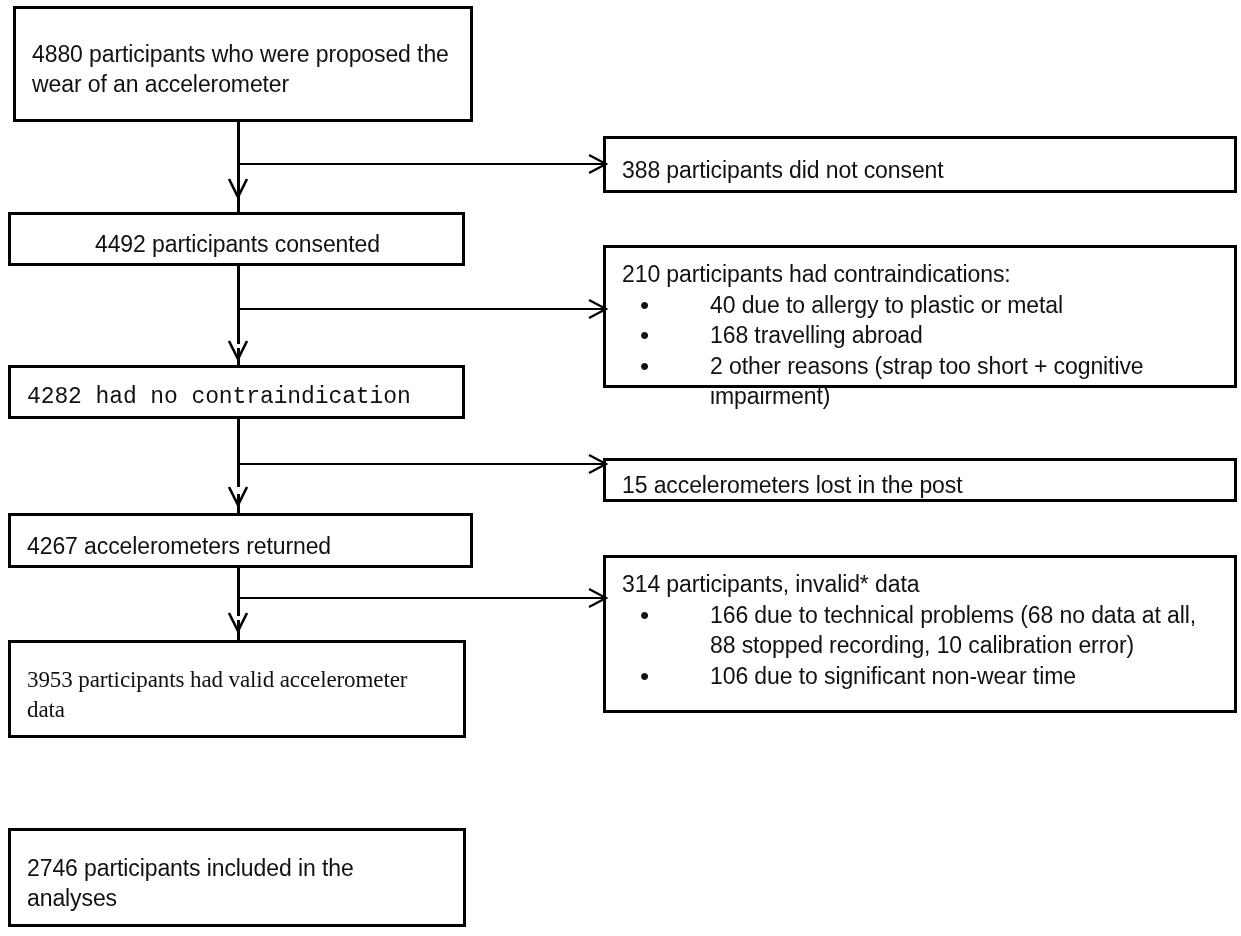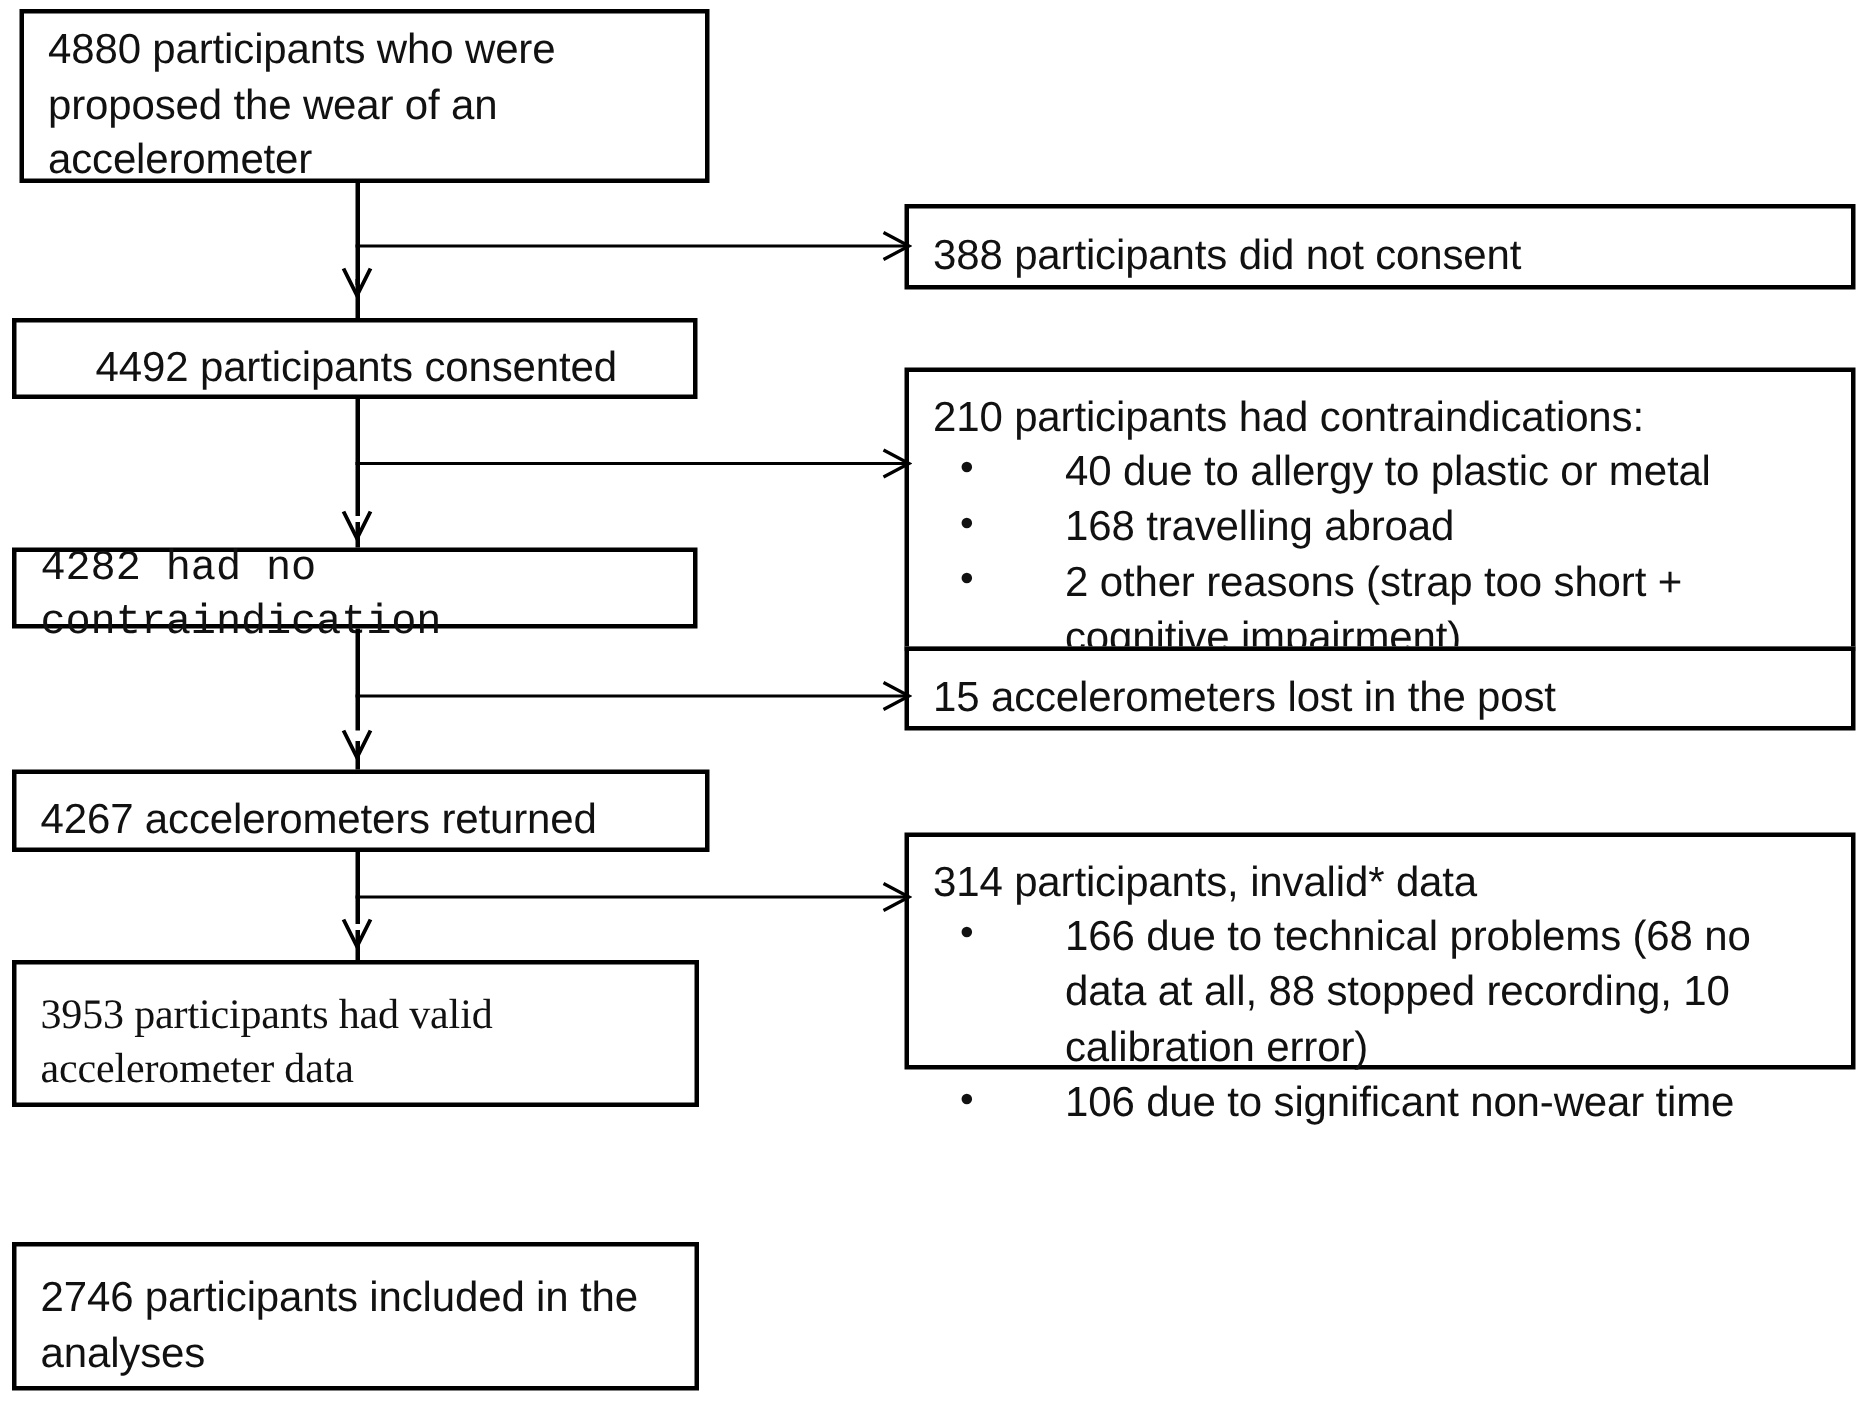--- a/index.html
+++ b/index.html
@@ -15,21 +15,21 @@
     font-family: "Liberation Sans", sans-serif;
     color: #000000;
     overflow: hidden;
   }
   .node {
     position: absolute;
     box-sizing: border-box;
     border: 3px solid #000000;
     background: #ffffff;
     padding: 20px 14px 8px 16px;
-    font-size: 28px;
+    font-size: 23px;
     line-height: 1.30;
     color: #111111;
     letter-spacing: -0.1px;
   }
   .node.vcenter {
     display: flex;
     flex-direction: column;
     justify-content: center;
   }
   .node .hdr {
@@ -104,30 +104,30 @@
   </div>
 
   <div class="node vcenter" style="left:8px; top:828px; width:458px; height:99px;">
     <span class="hdr">2746 participants included in the analyses</span>
   </div>
 
   <div class="node vcenter" style="left:603px; top:136px; width:634px; height:57px;">
     <span class="hdr">388 participants did not consent</span>
   </div>
 
-  <div class="node" style="left:603px; top:245px; width:634px; height:189px; padding-top:12px;">
+  <div class="node" style="left:603px; top:245px; width:634px; height:143px; padding-top:12px;">
     <span class="hdr">210 participants had contraindications:</span>
     <ul class="bullets">
       <li>40 due to allergy to plastic or metal</li>
       <li>168 travelling abroad</li>
       <li>2 other reasons (strap too short + cognitive impairment)</li>
     </ul>
   </div>
 
-  <div class="node vcenter" style="left:603px; top:431px; width:634px; height:56px;">
+  <div class="node vcenter" style="left:603px; top:458px; width:634px; height:44px;">
     <span class="hdr">15 accelerometers lost in the post</span>
   </div>
 
   <div class="node" style="left:603px; top:555px; width:634px; height:158px; padding-top:12px;">
     <span class="hdr">314 participants, invalid* data</span>
     <ul class="bullets">
       <li>166 due to technical problems (68 no data at all, 88 stopped recording, 10 calibration error)</li>
       <li>106 due to significant non-wear time</li>
     </ul>
   </div>

